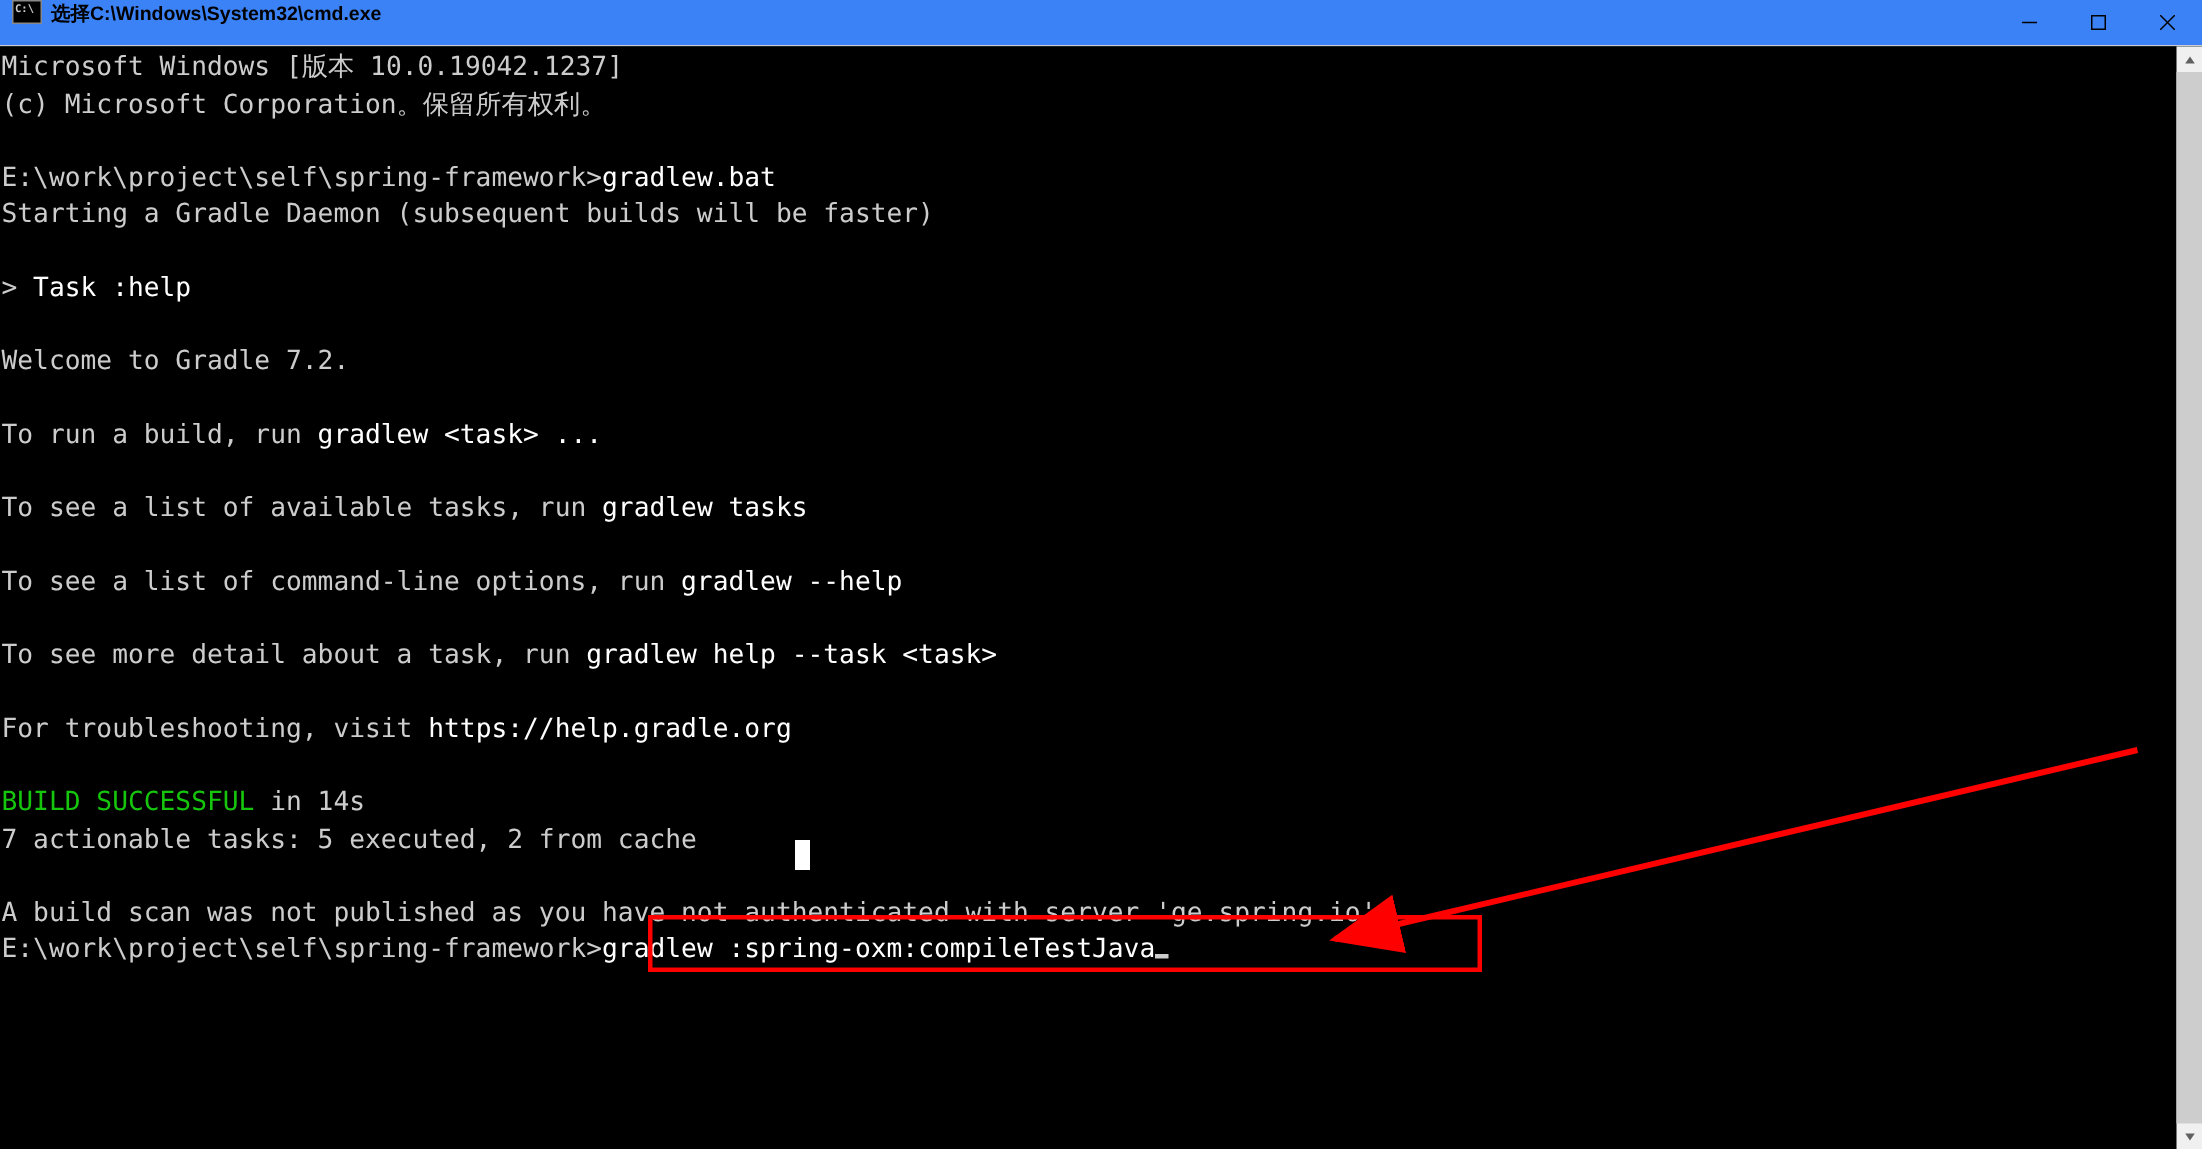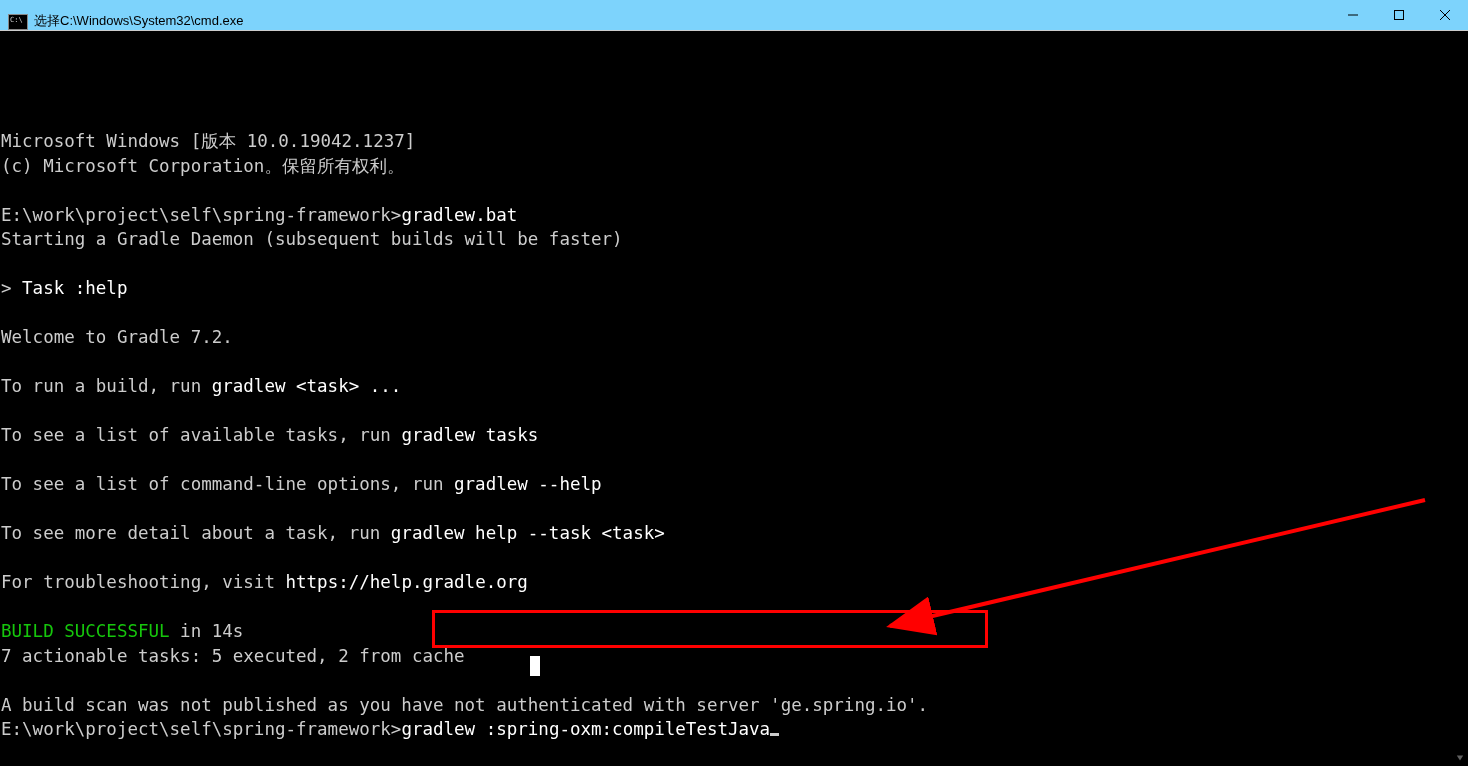--- a/index.html
+++ b/index.html
@@ -6,24 +6,25 @@
     body {
       font-family: "Segoe UI", Tahoma, sans-serif;
       background: #000;
       width: 1468px;
       height: 766px;
       overflow: hidden;
       position: relative;
     }
     .title-bar {
       height: 31px;
-      background: #7dd3fc;
-      display: flex;
-      align-items: flex-end;
+      background: #3b82f6;
+      display: flex;
+      align-items: flex-start;
       border-bottom: 1px solid #ccc;
+      font-weight: bold;
     }
     .title-icon {
       width: 20px;
       height: 16px;
       margin: 0 6px 0 8px;
       background: #000;
       border: 1px solid #888;
       position: relative;
       display: inline-block;
     }
@@ -56,21 +57,20 @@
       color: #000;
       cursor: pointer;
     }
     .win-btn svg { width: 10px; height: 10px; }
     .terminal-area {
       position: relative;
       width: 100%;
       height: calc(100% - 31px);
       background: #000;
       display: flex;
-      align-items: flex-end;
     }
     .terminal {
       flex: 1;
       background: #000;
       color: #cccccc;
       font-family: "NSimSun", "SimSun", Consolas, monospace;
       font-size: 17.5px;
       line-height: 24.5px;
       padding: 2px 0 0 1px;
       white-space: pre;

